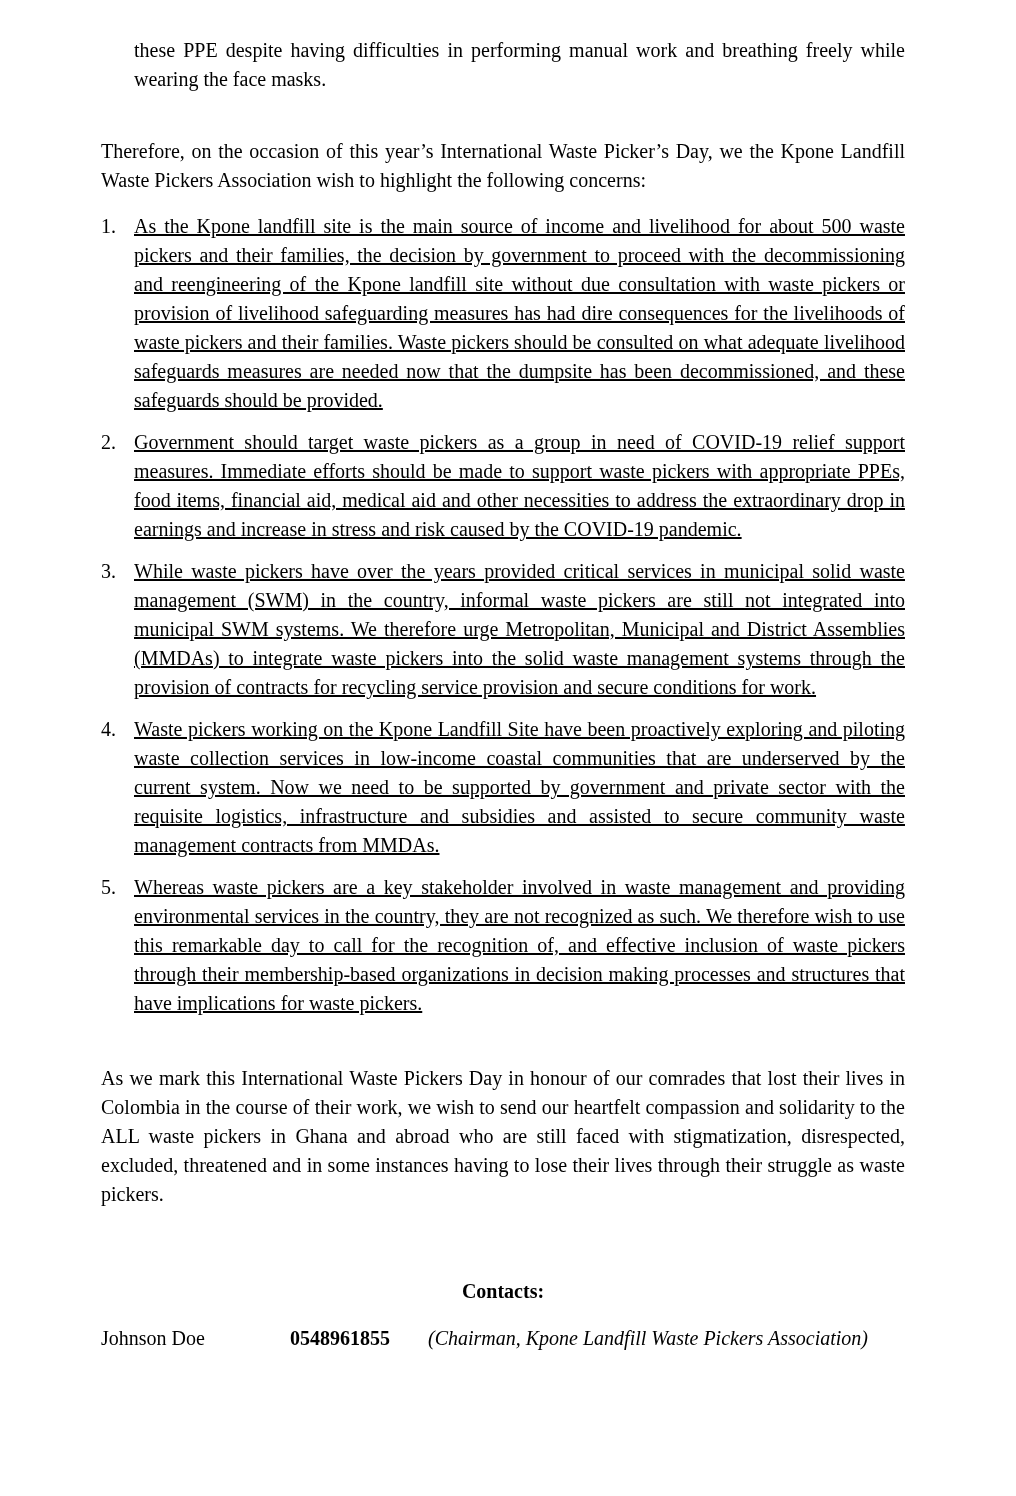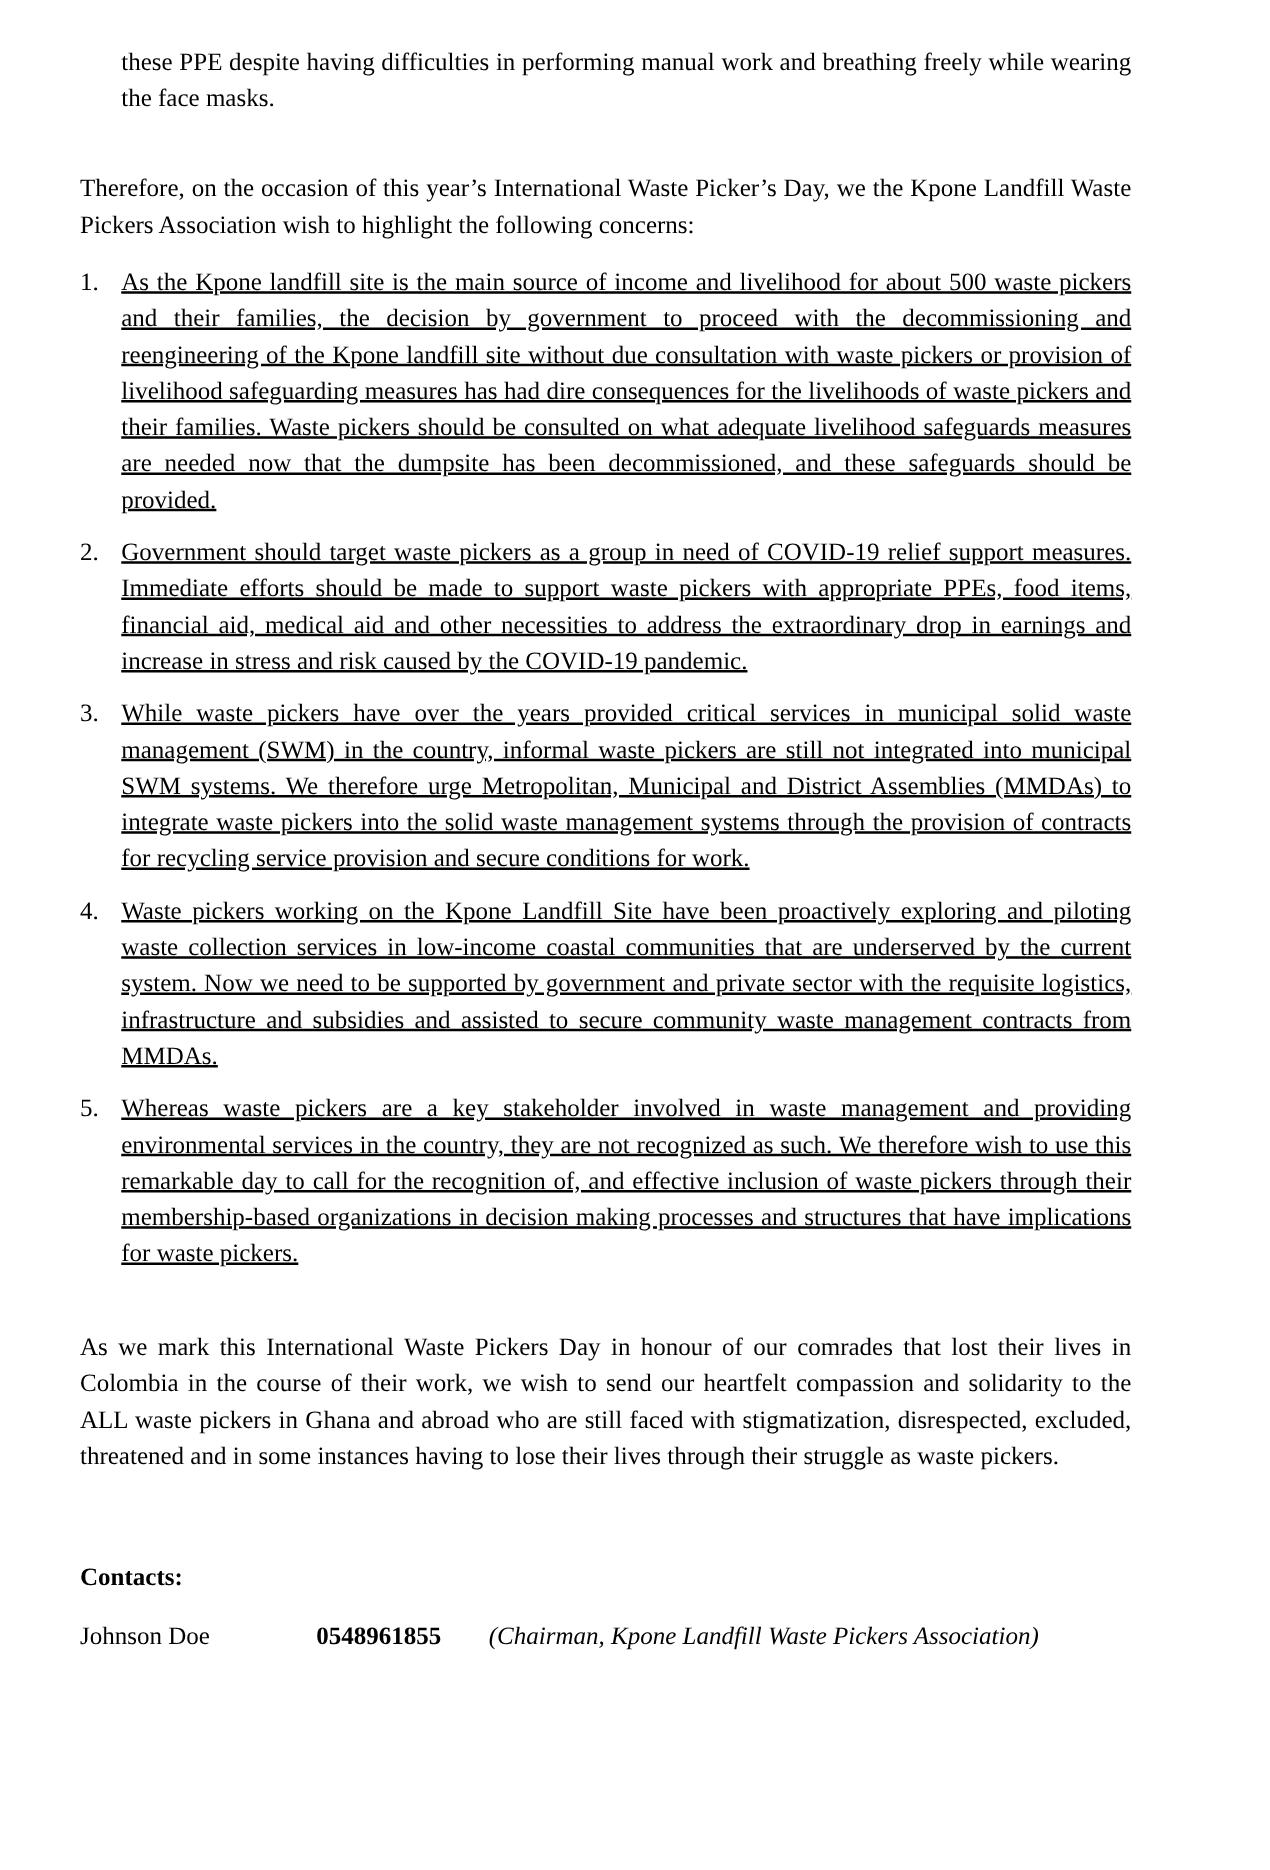--- a/index.html
+++ b/index.html
@@ -12,21 +12,21 @@
     height: 1496px;
     font-family: "Liberation Serif", "DejaVu Serif", serif;
     font-size: 20px;
     color: #000000;
     overflow: hidden;
   }
   .page {
     box-sizing: border-box;
     width: 1016px;
     height: 1496px;
-    padding: 36px 111px 0 64px;
+    padding: 36px 111px 0 101px;
     background: #ffffff;
   }
   p {
     margin: 0;
     line-height: 29px;
     text-align: justify;
   }
   .para-continuation {
     margin-left: 33px;
     margin-bottom: 20px;
@@ -55,21 +55,21 @@
   .closing-paragraph {
     margin-bottom: 18px;
     margin-top: 46px;
   }
   .solidarity-line {
     text-align: left;
     margin-bottom: 0;
   }
   .contacts-heading {
     font-weight: bold;
-    text-align: left;
+    text-align: center;
     margin-top: 68px;
     margin-bottom: 0;
   }
   .contact-rows {
     margin-top: 18px;
   }
   .contact-row {
     display: flex;
     line-height: 29px;
   }

